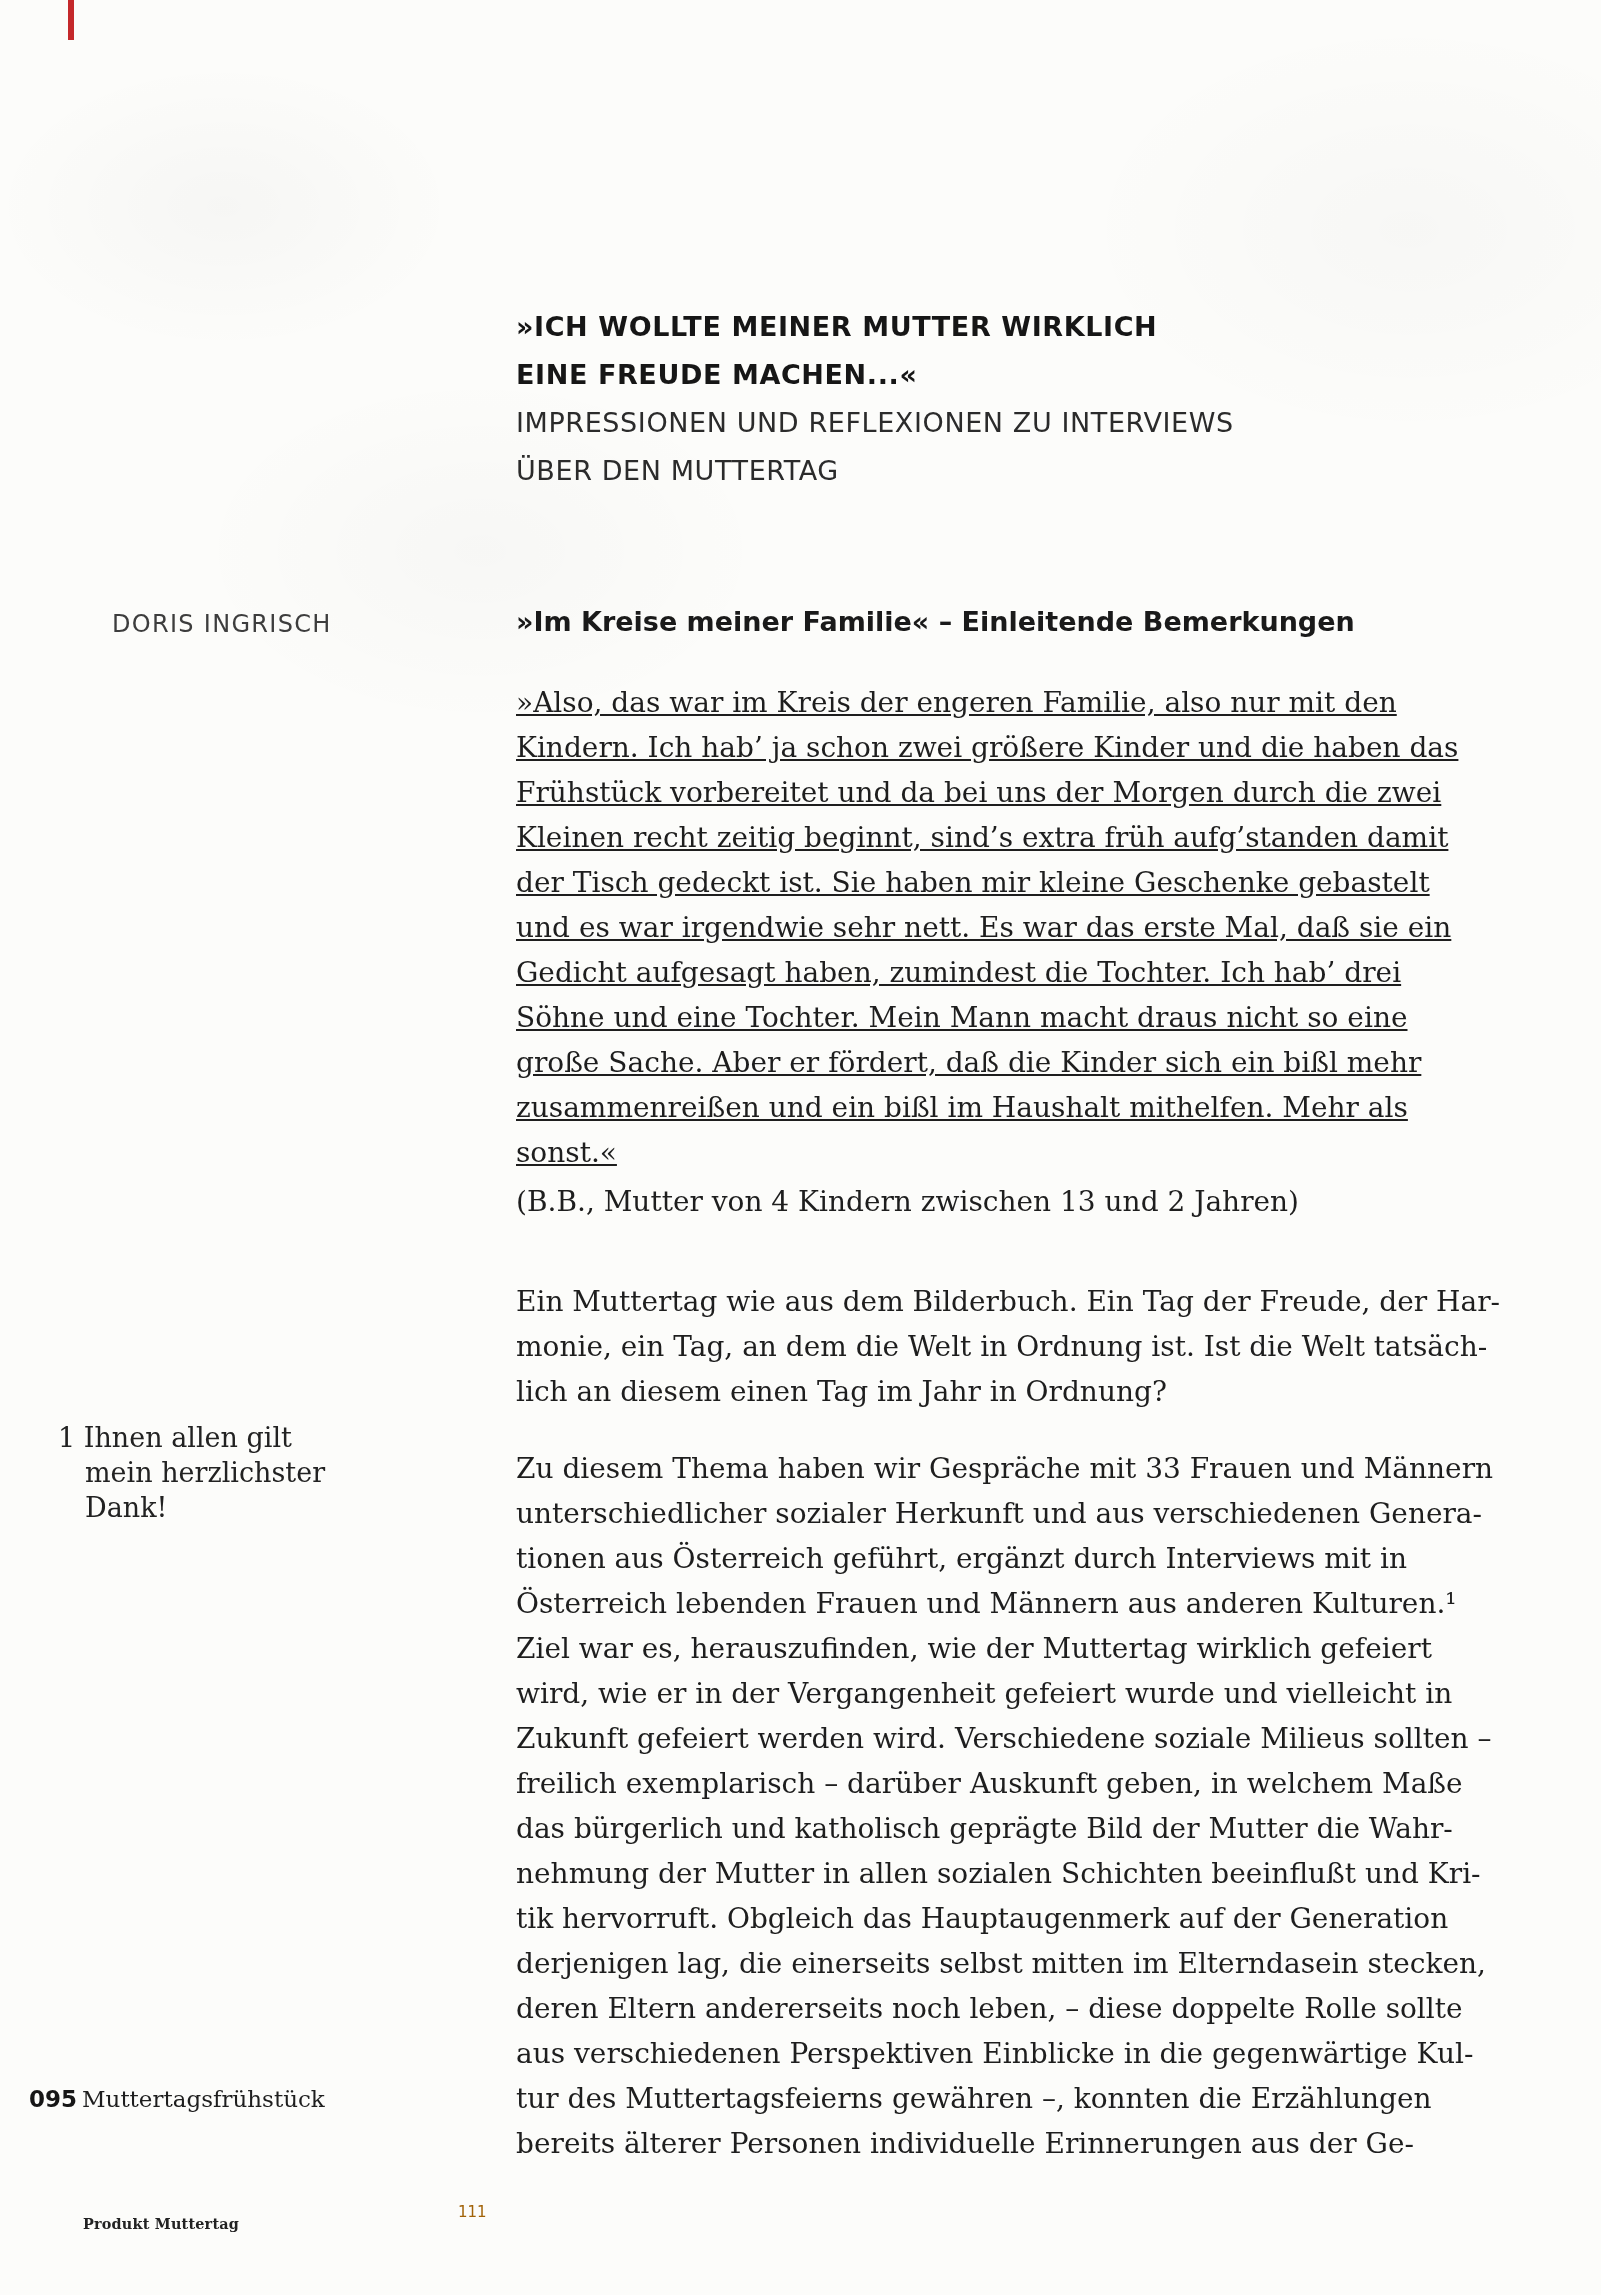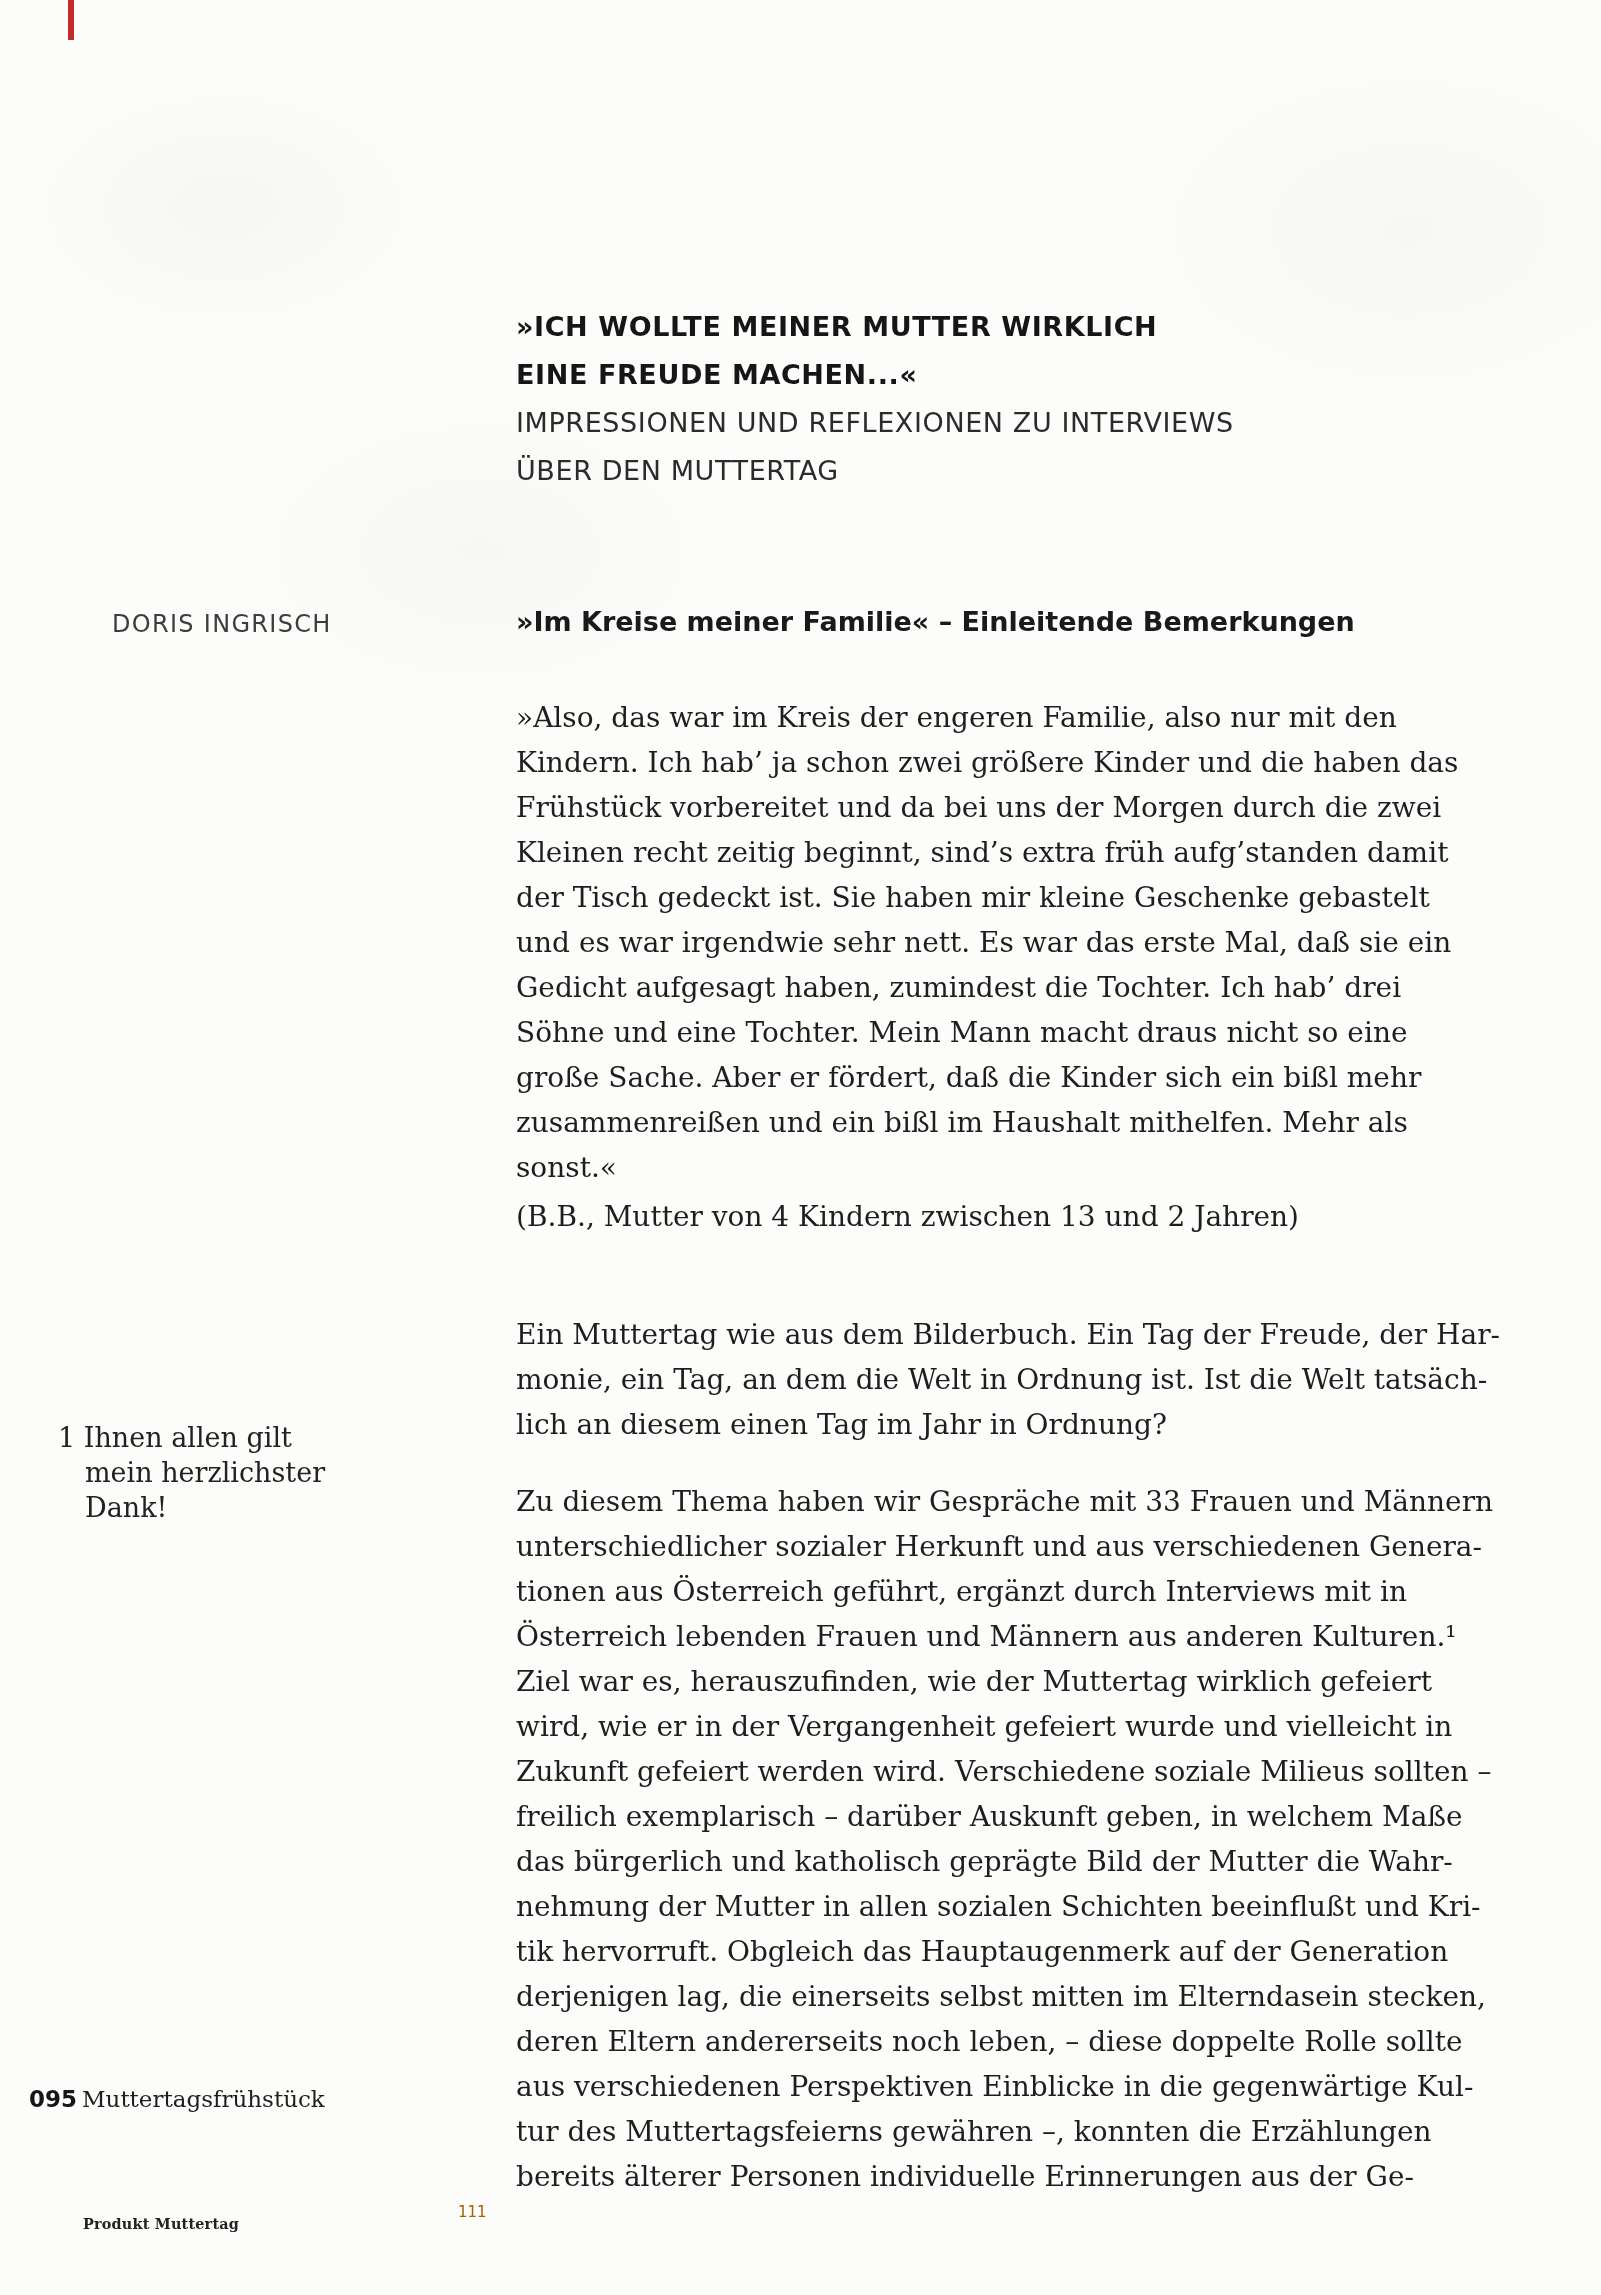--- a/index.html
+++ b/index.html
@@ -48,23 +48,23 @@
     font-weight:700; font-size:27px; line-height:35px;
     color:#1a1a1a;
   }
 
   .body-text {
     font-family:"DejaVu Serif", "Liberation Serif", serif;
     font-size:28px; line-height:45px;
     color:#1e1e1e;
     white-space:pre-line;
   }
-  .quote { margin-top:56px; }
+  .quote { margin-top:41px;text-decoration:underline; }
   .attribution { margin-top:4px; }
-  .para2 { margin-top:73px; }
+  .para2 { margin-top:55px; }
   .para3 { margin-top:32px; }
 
   .author {
     position:absolute; left:90px; top:610px;
     font-family:"DejaVu Sans", "Liberation Sans", sans-serif;
     font-size:24px; letter-spacing:1.3px; color:#3d3d3d;margin-left:22px;
   }
 
   .margin-note {
     position:absolute; left:58px; top:1420px;

